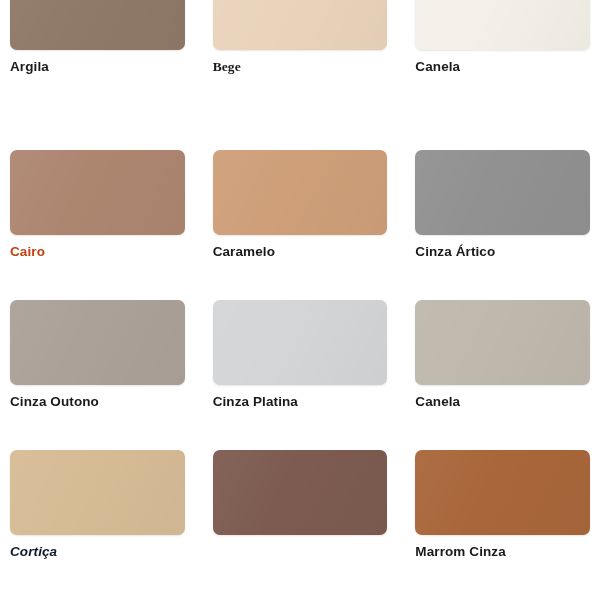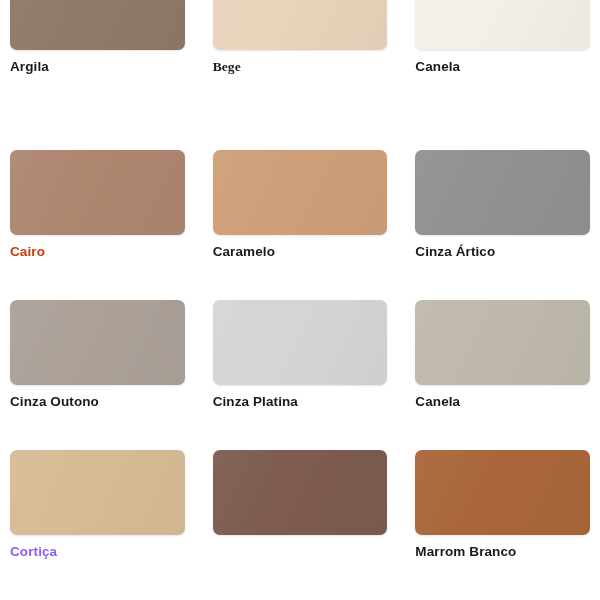--- a/index.html
+++ b/index.html
@@ -85,22 +85,22 @@
     <div class="swatch-card" style="grid-area: 3 / 2;">
       <div class="swatch-chip" title="Cinza Platina" style="background-color: rgb(212, 213, 215);"></div>
       <div class="swatch-label" style="color: rgb(26, 26, 26);">Cinza Platina</div>
     </div>
     <div class="swatch-card" style="grid-area: 3 / 3;">
       <div class="swatch-chip" title="Corda" style="background-color: rgb(191, 184, 172);"></div>
       <div class="swatch-label" style="color: rgb(26, 26, 26);">Canela</div>
     </div>
     <div class="swatch-card" style="grid-area: 4 / 1;">
       <div class="swatch-chip" title="Cortiça" style="background-color: rgb(214, 188, 149);"></div>
-      <div class="swatch-label" style="color: #8b5cf6;">Cortiça</div>
+      <div class="swatch-label" style="color: #0f172a; font-style: italic;">Cortiça</div>
     </div>
     <div class="swatch-card" style="grid-area: 4 / 2;">
       <div class="swatch-chip" title="Marrom Café" style="background-color: rgb(125, 91, 80);"></div>
     </div>
     <div class="swatch-card" style="grid-area: 4 / 3;">
       <div class="swatch-chip" title="Marrom Canela" style="background-color: rgb(169, 102, 58);"></div>
-      <div class="swatch-label" style="color: rgb(26, 26, 26);">Marrom Branco</div>
+      <div class="swatch-label" style="color: rgb(26, 26, 26);">Marrom Cinza</div>
     </div>
   </div>
 
 </body></html>

